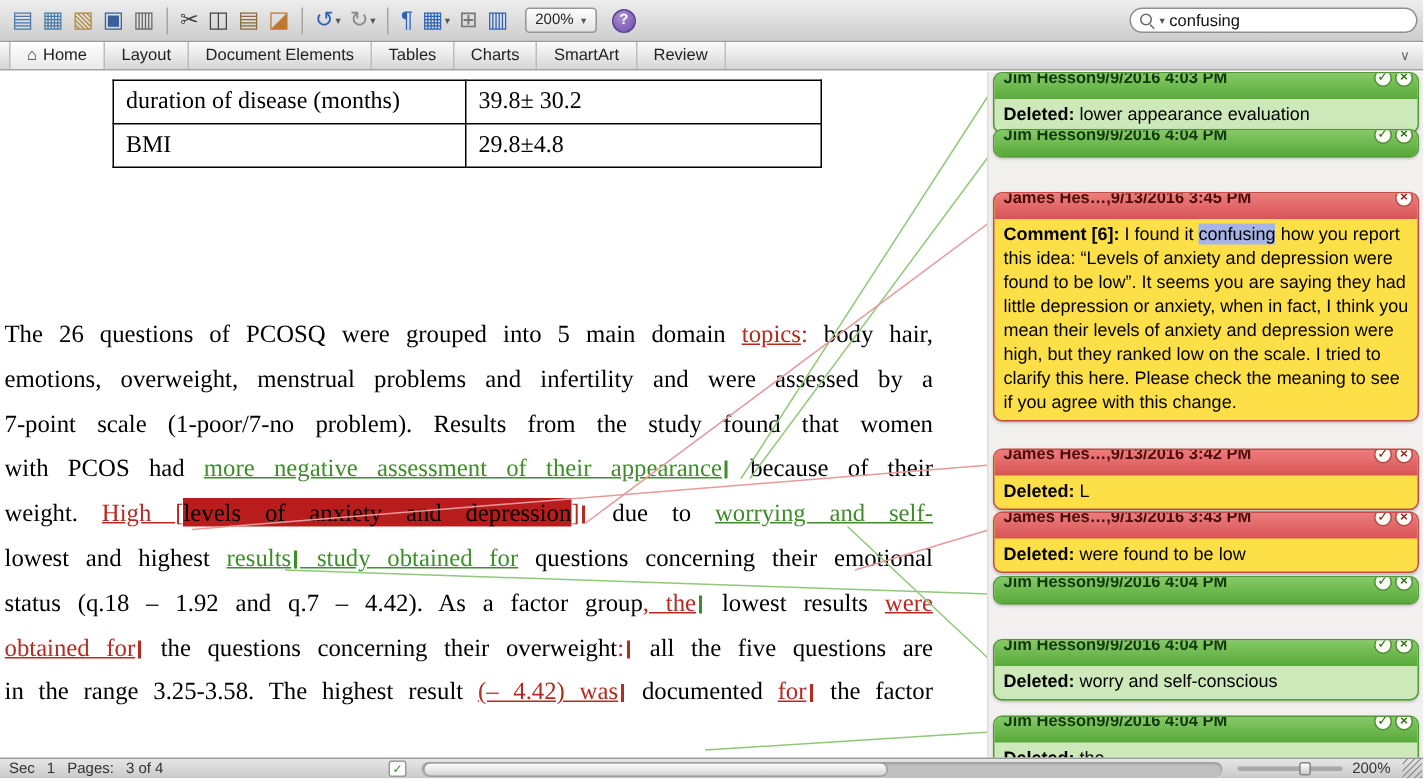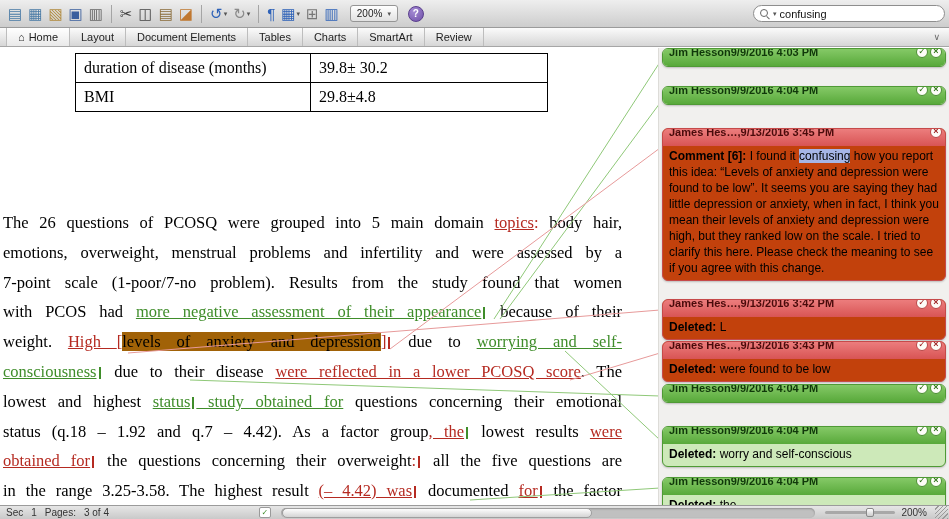--- a/index.html
+++ b/index.html
@@ -53,29 +53,29 @@
   .doc-table td:first-child{width:235px}
   .doc-table td:last-child{width:237px}
 
   .para{position:absolute;left:3px;top:160px;width:619px;
     font-family:Liberation Serif, serif;font-size:16.5px;color:#000}
   .pline{height:29.8px;line-height:29.8px;text-align:justify;text-align-last:justify;overflow:hidden}
   .seg-n{color:#000}
   .seg-r{color:#b52a21}
   .seg-ru{color:#b52a21;text-decoration:underline}
   .seg-gu{color:#3f8d2a;text-decoration:underline}
-  .seg-cm{background:#a16207;color:#000}
+  .seg-cm{background:#b91c1c;color:#000}
   .dm{display:inline-block;width:0;height:12px;vertical-align:-2px;margin:0 2px}
   .dm-r{border-left:2px solid #b52a21}
   .dm-g{border-left:2px solid #3f8d2a}
 
   
   .balloon{position:absolute;left:3px;width:284px;border-radius:6px;overflow:hidden;box-shadow:0 1px 2px rgba(0,0,0,.22)}
   .balloon.green{border:1px solid #4f9a35;background:#cde9b9}
-  .balloon.red{border:1px solid #c64a4a;background:#c2410c}
+  .balloon.red{border:1px solid #c64a4a;background:#fde047}
   .b-head{height:17px;display:flex;align-items:center;padding:0 3px 12px 6px;font-size:11px;font-weight:bold;white-space:nowrap}
   .green .b-head{background:linear-gradient(#85c967,#58a93a);color:#10380a}
   .red .b-head{background:linear-gradient(#ec7d7d,#d85454);color:#4a0b0b}
   .b-time{}
   .b-btns{margin-left:auto;display:flex;gap:2px}
   .b-btn{width:12px;height:12px;border-radius:50%;background:#fdfdf8;display:flex;align-items:center;justify-content:center;
     font-size:9px;line-height:1;font-weight:bold}
   .green .b-btn{color:#2e7316;border:1px solid #4c8f33}
   .red .b-btn{color:#9c2020;border:1px solid #b94848}
   .b-body{padding:2px 6px 4px;font-size:12px;line-height:16px;color:#000}
@@ -214,22 +214,21 @@
               <td>29.8±4.8</td>
             </tr>
           </tbody>
       </table>
       <div class="para">
           <div class="pline"><span class="seg-n">The 26 questions of PCOSQ were grouped into 5 main domain </span><span class="seg-ru">topics</span><span class="seg-r">:</span><span class="seg-n"> body hair,</span></div>
           <div class="pline"><span class="seg-n">emotions, overweight, menstrual problems and infertility and were assessed by a</span></div>
           <div class="pline"><span class="seg-n">7-point scale (1-poor/7-no problem). Results from the study found that women</span></div>
           <div class="pline"><span class="seg-n">with PCOS had </span><span class="seg-gu">more negative assessment of their appearance</span><span class="dm dm-g"></span><span class="seg-n"> because of their</span></div>
           <div class="pline"><span class="seg-n">weight. </span><span class="seg-ru">High </span><span class="seg-r">[</span><span class="seg-cm">levels of anxiety and depression</span><span class="seg-r">]</span><span class="dm dm-r"></span><span class="seg-n"> due to </span><span class="seg-gu">worrying and self-</span></div>
-          <div class="pline"><span class="seg-gu">consciousness</span><span class="dm dm-g"></span><span class="seg-n"> due to their disease </span><span class="seg-ru">were reflected in a lower PCOSQ score</span><span class="seg-n">. The</span></div>
-          <div class="pline"><span class="seg-n">lowest and highest </span><span class="seg-gu">status</span><span class="dm dm-g"></span><span class="seg-gu"> study obtained for</span><span class="seg-n"> questions concerning their emotional</span></div>
+          <div class="pline"><span class="seg-n">lowest and highest </span><span class="seg-gu">results</span><span class="dm dm-g"></span><span class="seg-gu"> study obtained for</span><span class="seg-n"> questions concerning their emotional</span></div>
           <div class="pline"><span class="seg-n">status (q.18 – 1.92 and q.7 – 4.42). As a factor group</span><span class="seg-ru">, the</span><span class="dm dm-g"></span><span class="seg-n"> lowest results </span><span class="seg-ru">were</span></div>
           <div class="pline"><span class="seg-ru">obtained for</span><span class="dm dm-r"></span><span class="seg-n"> the questions concerning their overweight</span><span class="seg-r">:</span><span class="dm dm-r"></span><span class="seg-n"> all the five questions are</span></div>
           <div class="pline"><span class="seg-n">in the range 3.25-3.58. The highest result </span><span class="seg-ru">(– 4.42) was</span><span class="dm dm-r"></span><span class="seg-n"> documented </span><span class="seg-ru">for</span><span class="dm dm-r"></span><span class="seg-n"> the factor</span></div>
         </div>
     </div>
 
     <svg class="connectors" width="949" height="457">
       <line x1="494" y1="271" x2="660" y2="14" class="cg"></line>
       <line x1="500" y1="271" x2="660" y2="55" class="cg"></line>
       <line x1="390" y1="301" x2="660" y2="100" class="cr"></line>
@@ -243,20 +242,21 @@
     <div class="rv-pane">
         <div class="balloon green" style="top: 0px;">
           <div class="b-head">
             <span class="b-author">Jim Hesson</span>
             <span class="b-time">9/9/2016 4:03 PM</span>
             <span class="b-btns">
               <span class="b-btn accept">✓</span>
               <span class="b-btn close">×</span>
             </span>
           </div>
+          <div class="b-body"><span class="lbl">Deleted: </span><span>lower appearance evaluation</span></div>
         </div>
         <div class="balloon green" style="top: 38px;">
           <div class="b-head">
             <span class="b-author">Jim Hesson</span>
             <span class="b-time">9/9/2016 4:04 PM</span>
             <span class="b-btns">
               <span class="b-btn accept">✓</span>
               <span class="b-btn close">×</span>
             </span>
           </div>

